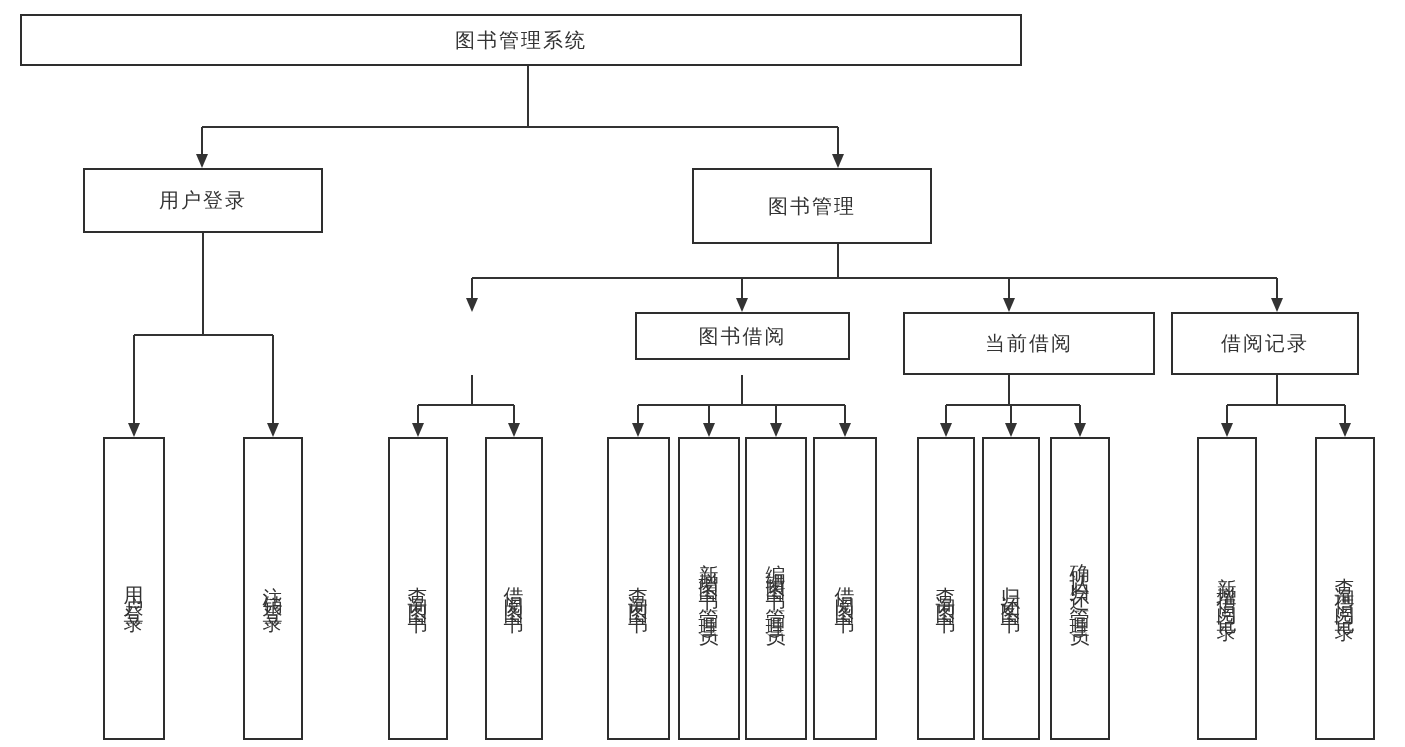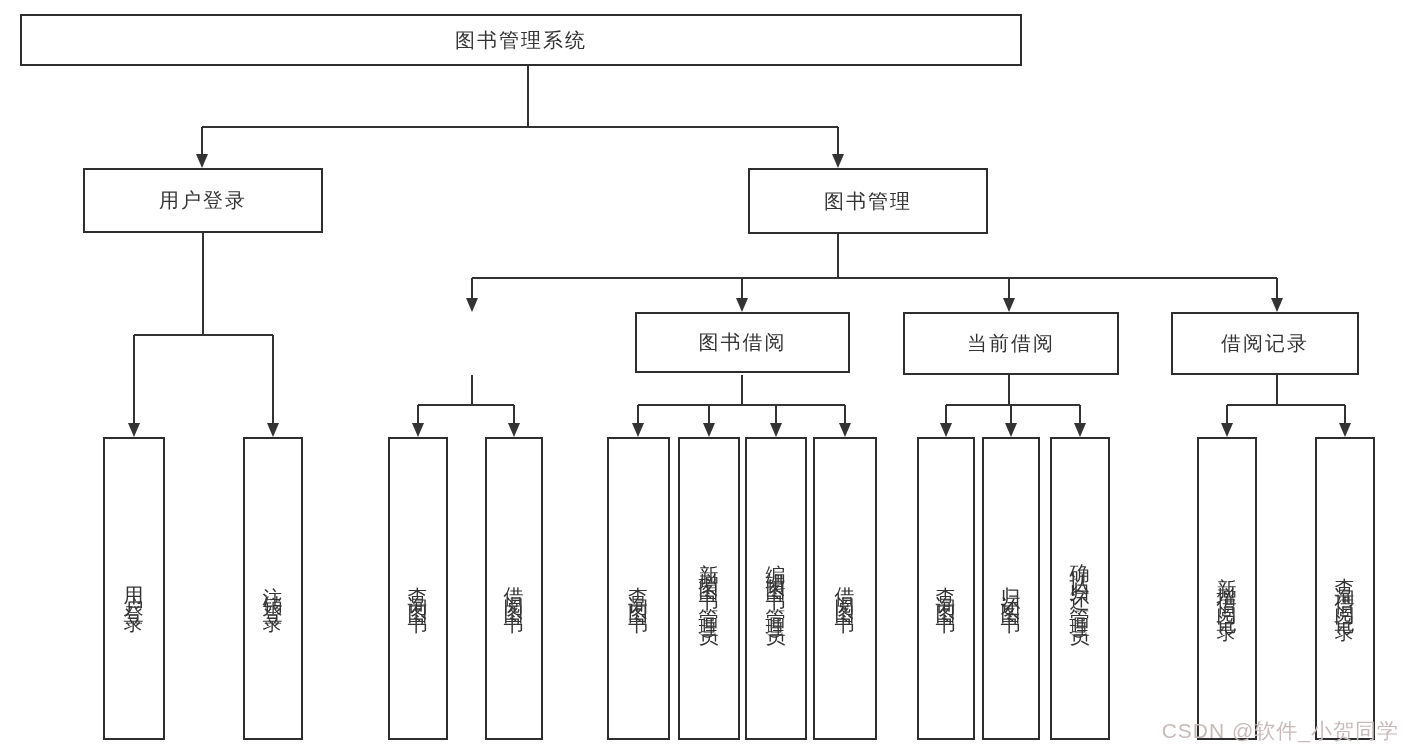--- a/index.html
+++ b/index.html
@@ -86,28 +86,28 @@
       <polygon points="1339,423 1351,423 1345,437" fill="#333333"></polygon>
     </svg>
 
   <div class="box hbox" style="left:20px;top:14px;width:1002px;height:52px">
     <span class="lbl">图书管理系统</span>
   </div>
 
   <div class="box hbox" style="left:83px;top:168px;width:240px;height:65px">
     <span class="lbl">用户登录</span>
   </div>
-  <div class="box hbox" style="left:748px;top:168px;width:240px;height:66px">
+  <div class="box hbox" style="left:692px;top:168px;width:240px;height:76px">
     <span class="lbl">图书管理</span>
   </div>
 
-  <div class="box hbox" style="left:635px;top:312px;width:215px;height:61px">
+  <div class="box hbox" style="left:635px;top:312px;width:215px;height:48px">
     <span class="lbl">图书借阅</span>
   </div>
-  <div class="box hbox" style="left:903px;top:312px;width:216px;height:63px">
+  <div class="box hbox" style="left:903px;top:312px;width:252px;height:63px">
     <span class="lbl">当前借阅</span>
   </div>
   <div class="box hbox" style="left:1171px;top:312px;width:188px;height:63px">
     <span class="lbl">借阅记录</span>
   </div>
 
   <div class="box vbox" style="left:103px;top:437px;width:62px;height:303px">
     <span class="lbl">用户登录</span>
   </div>
   <div class="box vbox" style="left:243px;top:437px;width:60px;height:303px">
@@ -140,14 +140,13 @@
   <div class="box vbox" style="left:1050px;top:437px;width:60px;height:303px">
     <span class="lbl">确认归还（管理员）</span>
   </div>
   <div class="box vbox" style="left:1197px;top:437px;width:60px;height:303px">
     <span class="lbl">新增借阅记录</span>
   </div>
   <div class="box vbox" style="left:1315px;top:437px;width:60px;height:303px">
     <span class="lbl">查询借阅记录</span>
   </div>
 
-  <div class="watermark">CSDN @软件_小贺同学</div>
 </div>
 
 </body></html>

